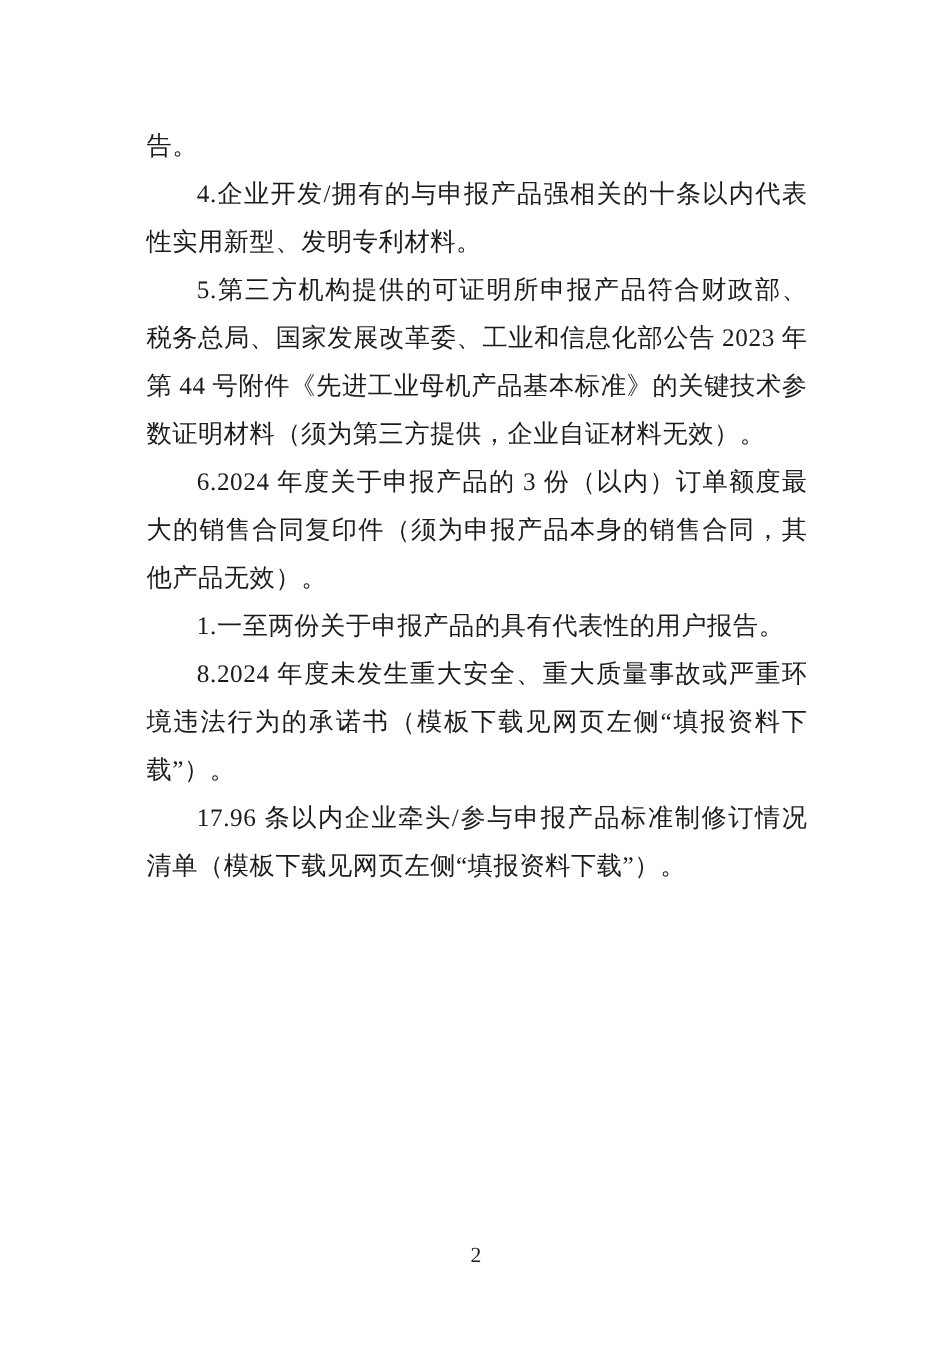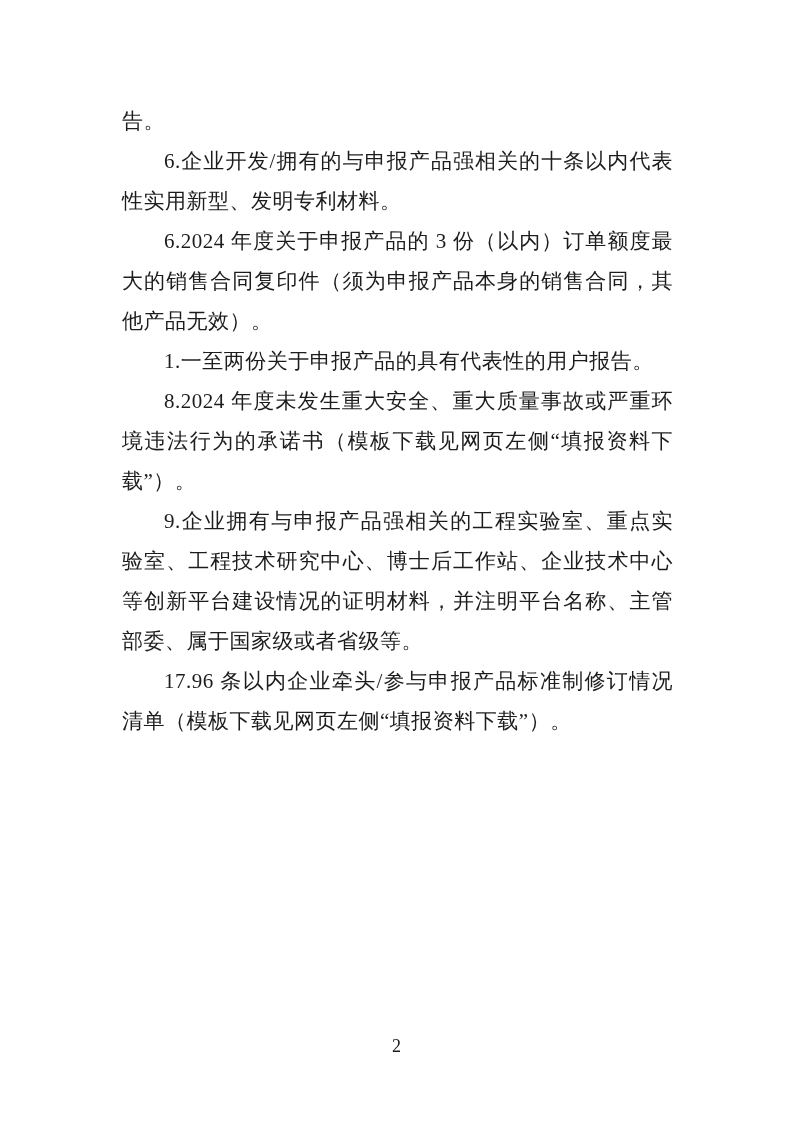--- a/index.html
+++ b/index.html
@@ -44,24 +44,24 @@
     line-height: 28px;
     color: #1c1c1c;
   }
 </style>
 </head>
 <body>
 
 <div class="page">
   <main class="doc-body">
     <p class="continuation">告。</p>
-    <p>6.企业开发/拥有的与申报产品强相关的十条以内代表性实用新型、发明专利材料。</p>
+    <p>4.企业开发/拥有的与申报产品强相关的十条以内代表性实用新型、发明专利材料。</p>
+    <p>5.第三方机构提供的可证明所申报产品符合财政部、税务总局、国家发展改革委、工业和信息化部公告 2023 年第 44 号附件《先进工业母机产品基本标准》的关键技术参数证明材料（须为第三方提供，企业自证材料无效）。</p>
     <p>6.2024 年度关于申报产品的 3 份（以内）订单额度最大的销售合同复印件（须为申报产品本身的销售合同，其他产品无效）。</p>
     <p>1.一至两份关于申报产品的具有代表性的用户报告。</p>
     <p>8.2024 年度未发生重大安全、重大质量事故或严重环境违法行为的承诺书（模板下载见网页左侧“填报资料下载”）。</p>
-    <p>9.企业拥有与申报产品强相关的工程实验室、重点实验室、工程技术研究中心、博士后工作站、企业技术中心等创新平台建设情况的证明材料，并注明平台名称、主管部委、属于国家级或者省级等。</p>
     <p>17.96 条以内企业牵头/参与申报产品标准制修订情况清单（模板下载见网页左侧“填报资料下载”）。</p>
   </main>
 
   <footer class="page-footer">
     <span>2</span>
   </footer>
 </div>
 
 </body></html>

